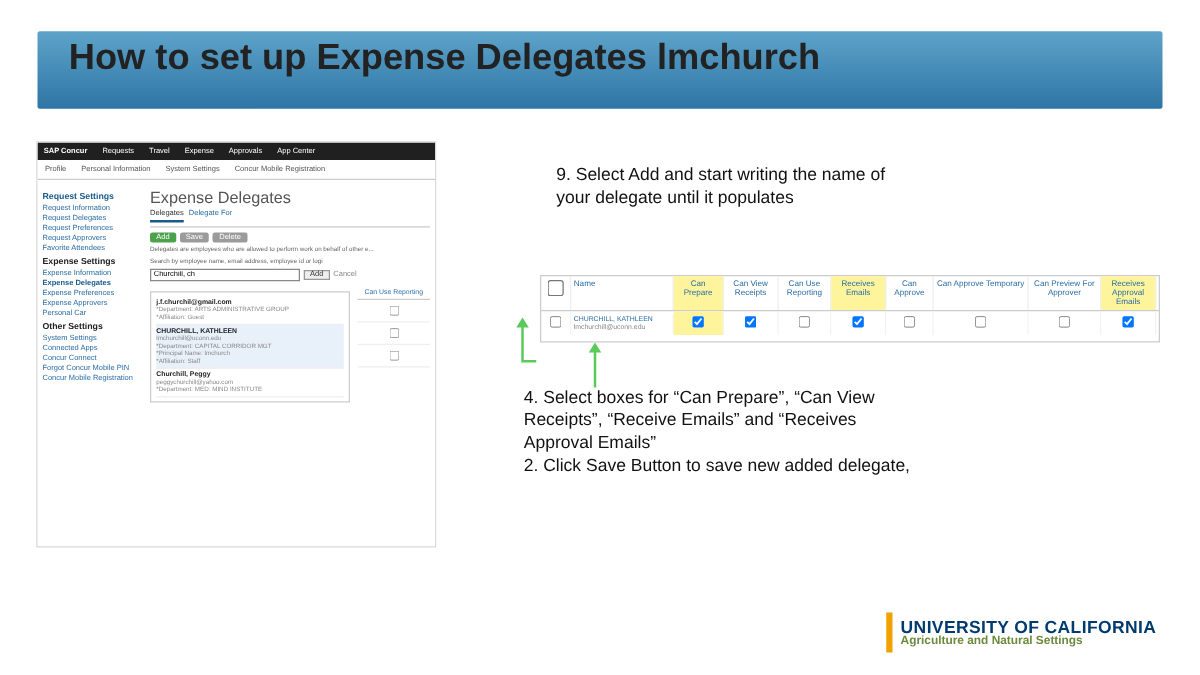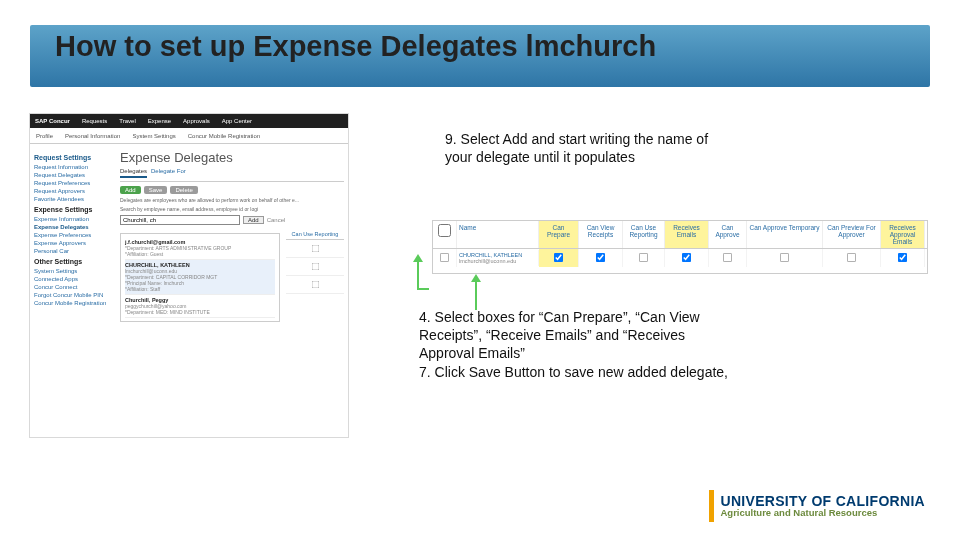--- a/index.html
+++ b/index.html
@@ -250,21 +250,21 @@
     <div class="dt-c c7"><input type="checkbox" style=""></div>
     <div class="dt-c c8"><input type="checkbox" checked="" style=""></div>
   </div>
 </div>
 
 <div class="arrow-short"></div>
 <div class="arrow-long"></div>
 <div class="arrow-long-h"></div>
 
 <div class="instr2" style="white-space:pre-line">4. Select boxes for “Can Prepare”, “Can View Receipts”, “Receive Emails” and “Receives Approval Emails”
-7. Click Save Button to save new added delegate,</div>
+2. Click Save Button to save new added delegate,</div>
 
 <div class="footer">
   <div class="footer-bar"></div>
   <div class="footer-text">
     <div class="footer-main">UNIVERSITY OF CALIFORNIA</div>
-    <div class="footer-sub">Agriculture and Natural Resources</div>
+    <div class="footer-sub">Agriculture and Natural Settings</div>
   </div>
 </div>
 
 </body></html>

